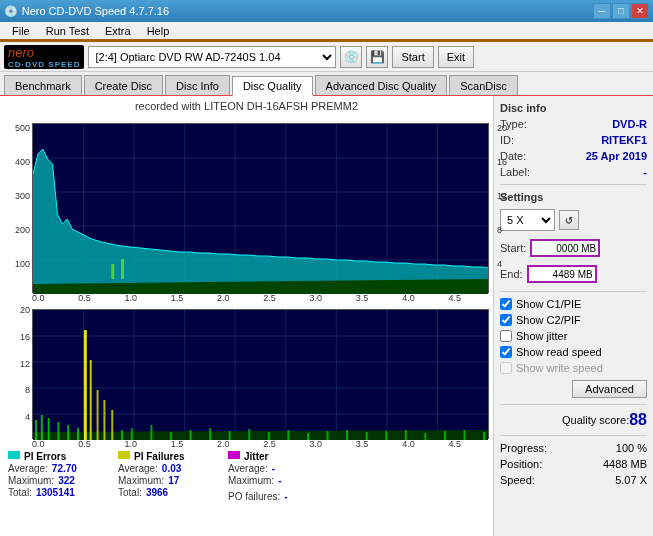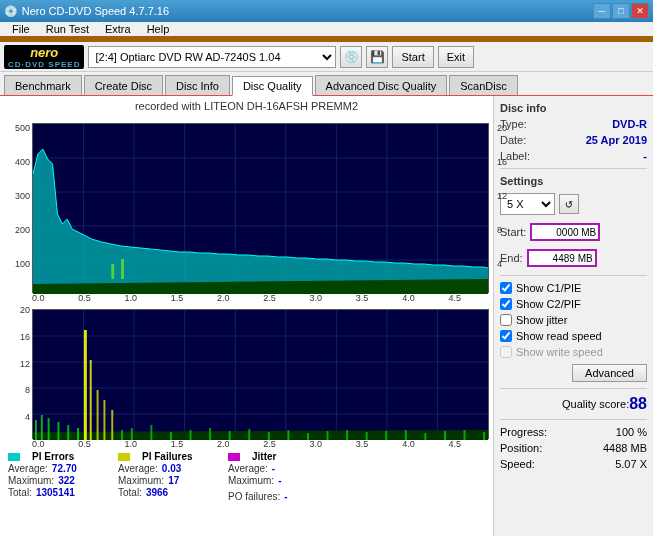--- a/index.html
+++ b/index.html
@@ -15,21 +15,21 @@
     .title-bar-right { display: flex; gap: 1px; }
     .title-btn {
       width: 18px; height: 16px; background: #5ba8d8; border: 1px solid #3a8bbf;
       color: white; font-size: 9px; cursor: pointer; display: flex; align-items: center; justify-content: center;
     }
     .title-btn.close { background: #d04040; }
 
     
     .menu-bar {
       background: #f0f0f0; height: 20px; display: flex; align-items: center;
-      border-bottom: 6px solid #a16207; padding: 0 4px;
+      border-bottom: 3px solid #a16207; padding: 0 4px;
     }
     .menu-item { padding: 2px 8px; cursor: pointer; font-size: 11px; }
 
     
     .toolbar {
       background: #f0f0f0; height: 30px; display: flex; align-items: center;
       border-bottom: 1px solid #ccc; padding: 2px 4px; gap: 4px;
     }
     .drive-select {
       height: 22px; border: 1px solid #999; background: white; font-size: 11px;
@@ -63,21 +63,21 @@
     .chart-area { flex: 1; background: white; padding: 4px; }
     .chart-title { text-align: center; font-size: 11px; color: #333; margin-bottom: 2px; }
     .chart-upper { height: 170px; background: #000040; position: relative; border: 1px solid #555; }
     .chart-lower { height: 130px; background: #000040; position: relative; border: 1px solid #555; margin-top: 4px; }
 
     
     .stats-bar {
       display: flex; gap: 10px; padding: 3px 0; font-size: 10px; align-items: flex-start;
     }
     .stat-group { display: flex; flex-direction: column; gap: 1px; min-width: 100px; }
-    .stat-label { display: flex; align-items: center; gap: 12px; font-weight: bold; }
+    .stat-label { display: flex; gap: 4px; font-weight: bold; }
     .legend-color { width: 12px; height: 8px; display: inline-block; }
     .stat-row { display: flex; gap: 4px; }
     .stat-key { color: #333; }
     .stat-val { color: #0000cc; font-weight: bold; }
 
     
     .right-panel {
       width: 160px; background: #f0f0f0; border-left: 1px solid #ccc;
       padding: 6px; font-size: 11px; display: flex; flex-direction: column; gap: 4px;
     }
@@ -102,21 +102,21 @@
     .progress-row { display: flex; justify-content: space-between; }
 
     
     .chart-svg { position: absolute; top: 0; left: 0; }
 
     
     .nero-logo {
       display: flex; align-items: center; height: 24px; padding: 2px 4px;
       background: black; border-radius: 2px;
     }
-    .nero-text { color: #fde047; font-weight: bold; font-size: 13px; font-style: italic; text-align: center; }
+    .nero-text { color: #c2410c; font-weight: normal; font-size: 13px; font-style: italic; }
     .cdspeed-text { color: #4a9fd4; font-size: 8px; font-weight: bold; letter-spacing: 1px; }
 
     .speed-select {
       height: 22px; border: 1px solid #999; background: white; font-size: 11px;
       padding: 0 2px; width: 55px;
     }
     .refresh-icon-btn {
       width: 20px; height: 20px; border: 1px solid #999;
       background: linear-gradient(180deg, #f8f8f8, #e0e0e0);
       cursor: pointer; display: flex; align-items: center; justify-content: center; font-size: 10px;
@@ -376,20 +376,24 @@
     </div>
   </div>
 
   <div class="right-panel">
     <div class="section-header">Disc info</div>
     <div class="info-row">
       <span class="info-label">Type:</span>
       <span class="info-value">DVD-R</span>
     </div>
     <div class="info-row">
+      <span class="info-label">ID:</span>
+      <span class="info-value">RITEKF1</span>
+    </div>
+    <div class="info-row">
       <span class="info-label">Date:</span>
       <span class="info-value">25 Apr 2019</span>
     </div>
     <div class="info-row">
       <span class="info-label">Label:</span>
       <span class="info-value">-</span>
     </div>
 
     <div class="divider"></div>
 

